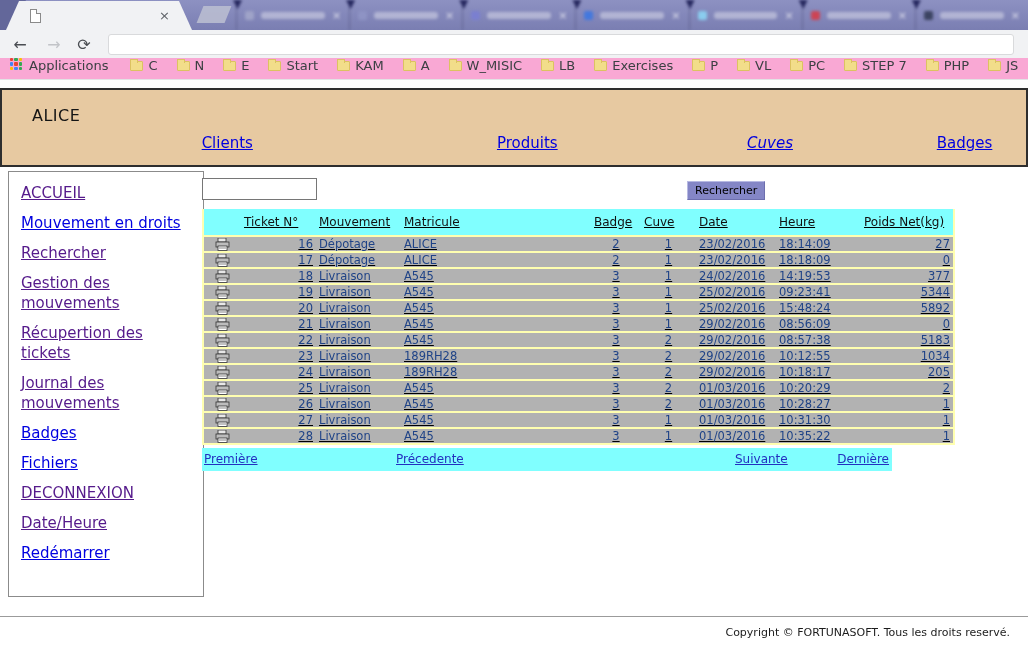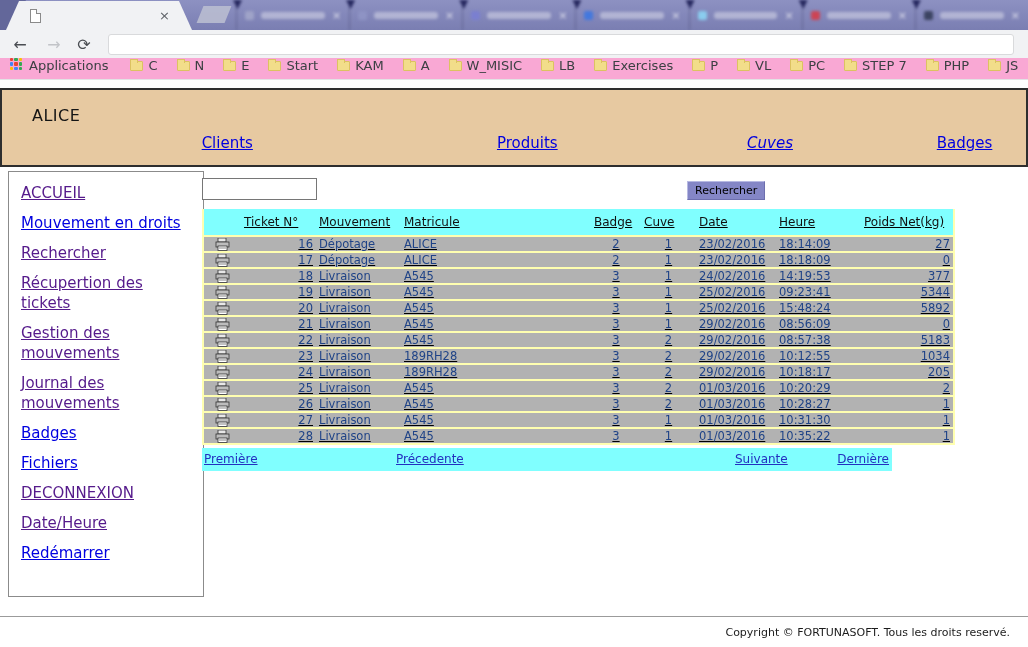--- a/index.html
+++ b/index.html
@@ -247,23 +247,23 @@
 </div>
 
 <div class="sidebar">
 
     <a class="side-link visited">ACCUEIL</a>
 
     <a class="side-link">Mouvement en droits</a>
 
     <a class="side-link visited">Rechercher</a>
 
+    <a class="side-link visited">Gestion des mouvements</a>
+
     <a class="side-link visited">Récupertion des tickets</a>
-
-    <a class="side-link visited">Gestion des mouvements</a>
 
     <a class="side-link visited">Journal des mouvements</a>
 
     <a class="side-link">Badges</a>
 
     <a class="side-link">Fichiers</a>
 
     <a class="side-link visited">DECONNEXION</a>
 
     <a class="side-link visited">Date/Heure</a>

